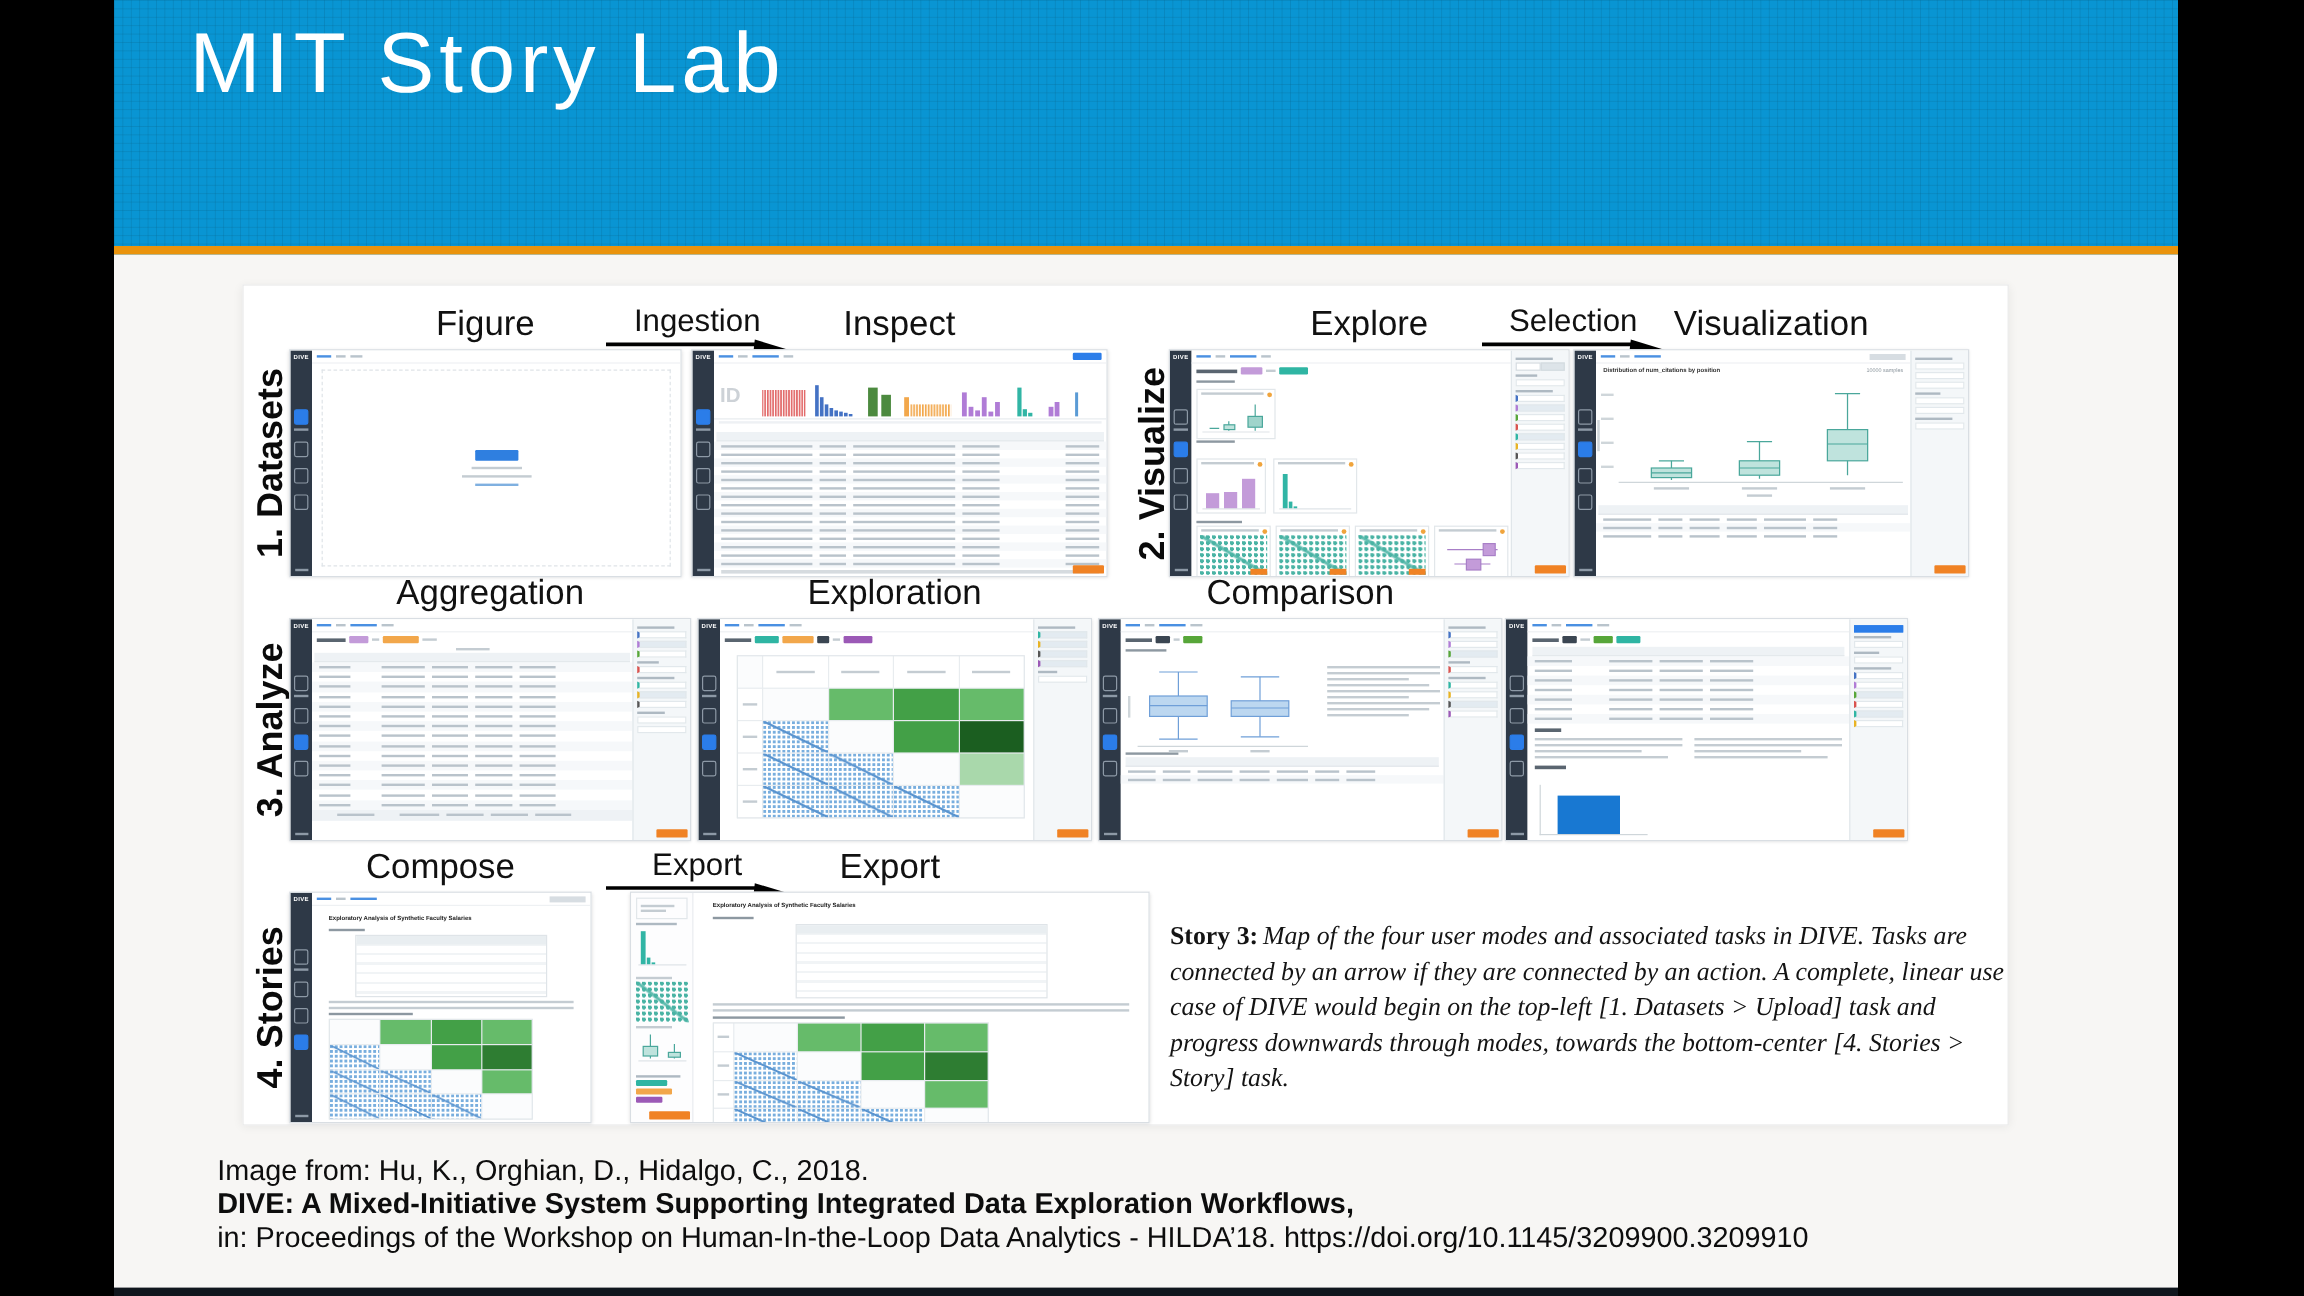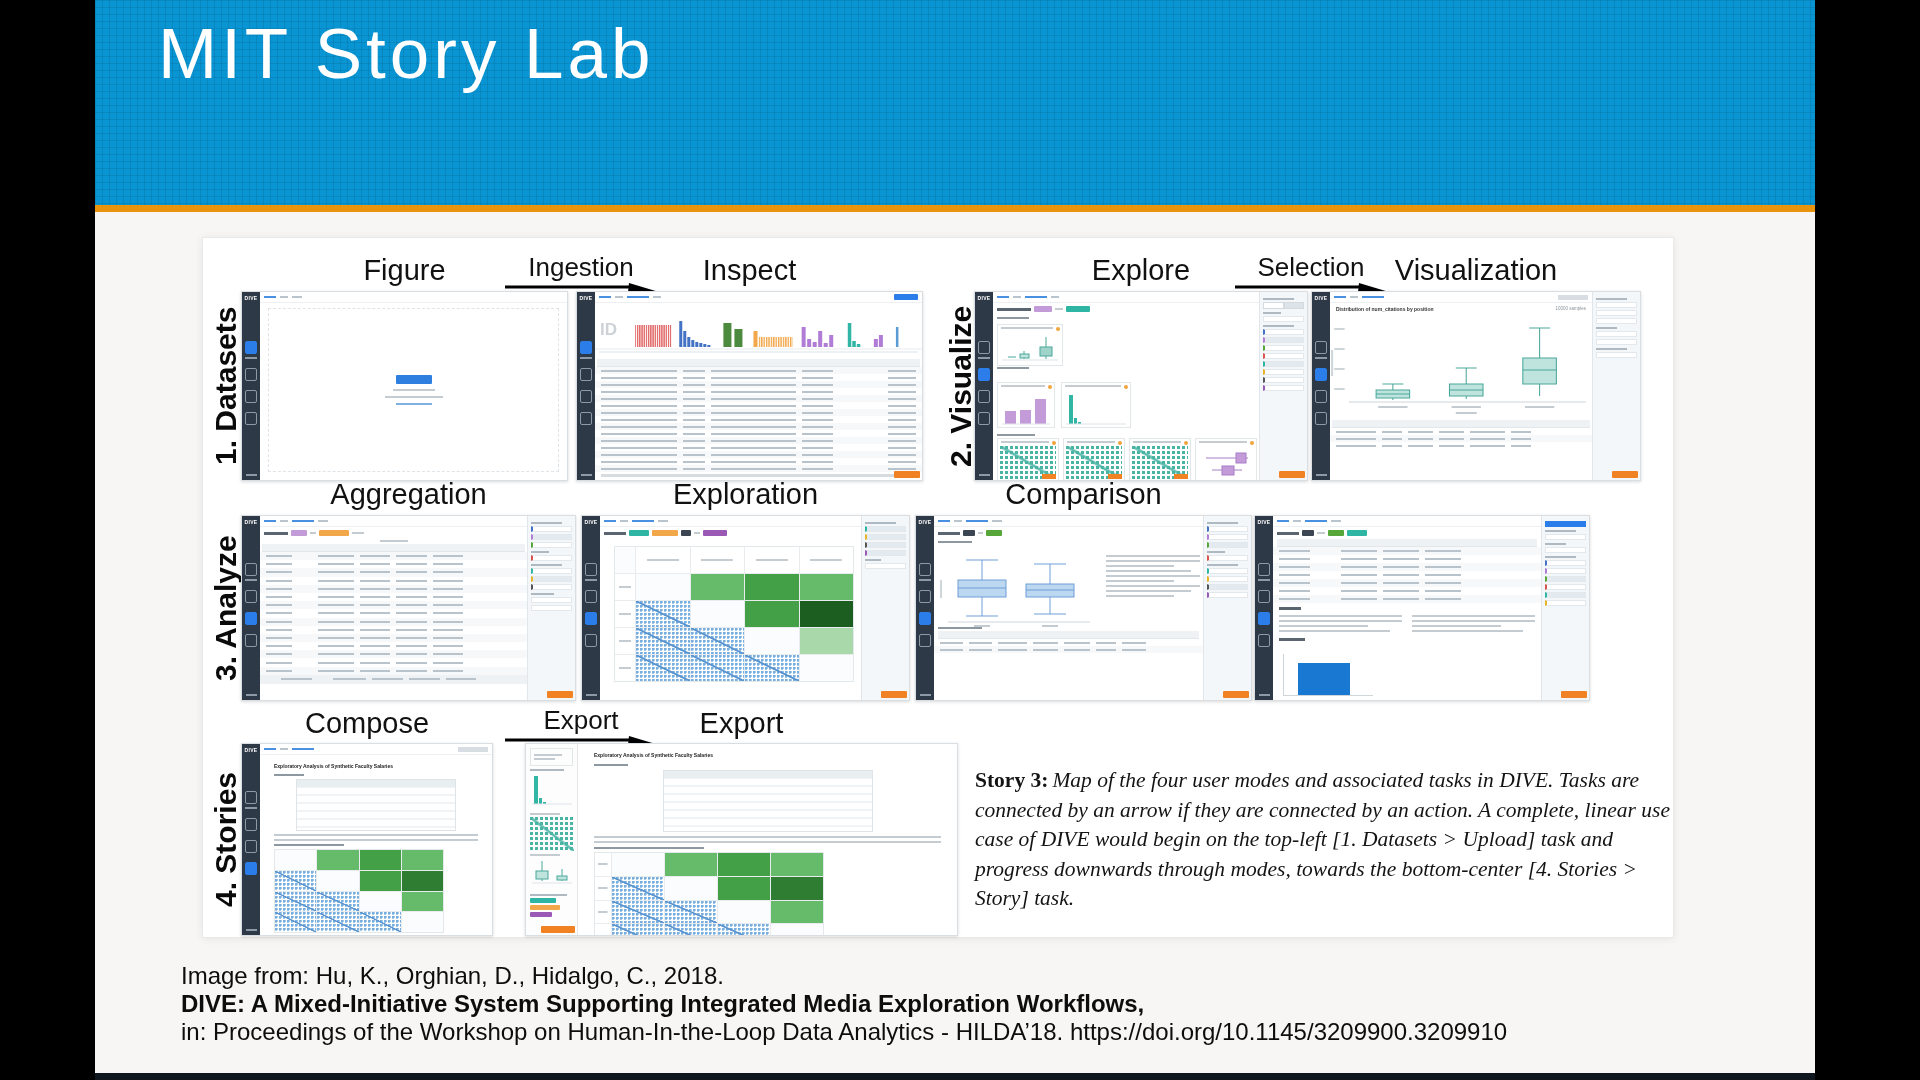--- a/index.html
+++ b/index.html
@@ -1161,19 +1161,19 @@
       </div>
     </div>
 
     <div class="caption">
       <b>Story 3:</b><span>Map of the four user modes and associated tasks in DIVE. Tasks are connected by an arrow if they are connected by an action. A complete, linear use case of DIVE would begin on the top-left [1. Datasets &gt; Upload] task and progress downwards through modes, towards the bottom-center [4. Stories &gt; Story] task.</span>
     </div>
   </div>
 
   <div class="attribution">
     <div>Image from: Hu, K., Orghian, D., Hidalgo, C., 2018.</div>
-    <div class="b">DIVE: A Mixed-Initiative System Supporting Integrated Media Exploration Workflows,</div>
+    <div class="b">DIVE: A Mixed-Initiative System Supporting Integrated Data Exploration Workflows,</div>
     <div>in: Proceedings of the Workshop on Human-In-the-Loop Data Analytics - HILDA’18. https://doi.org/10.1145/3209900.3209910</div>
   </div>
 
   <div class="bottom-bar"></div>
  </div>
 </div>
 
 </body></html>

